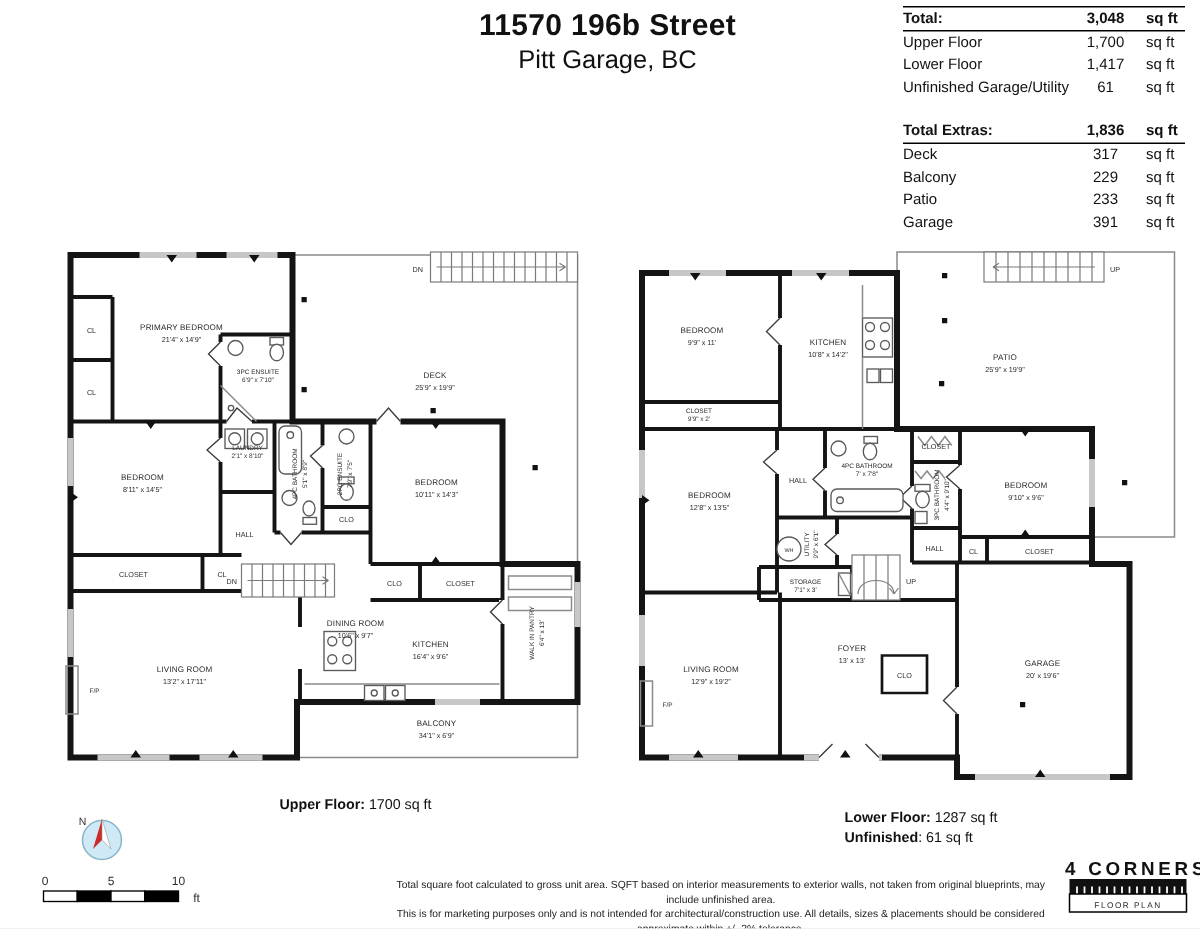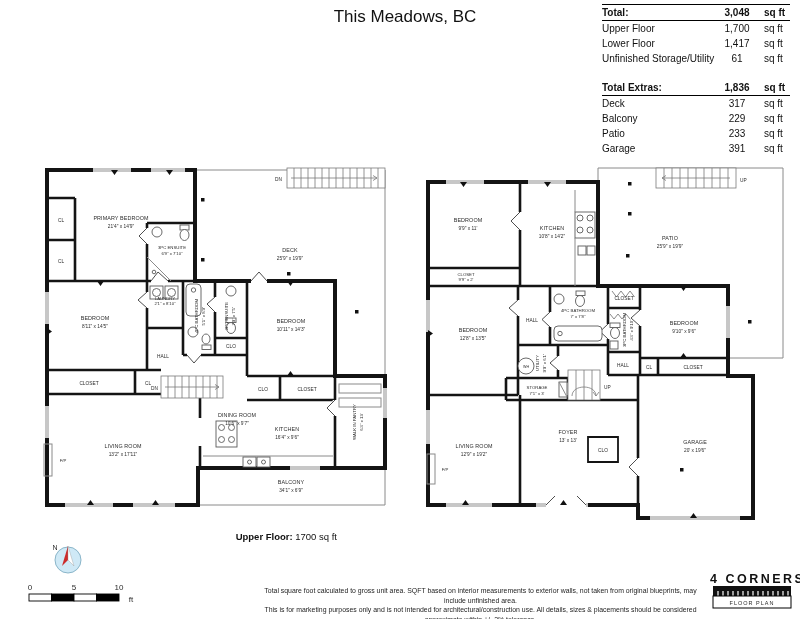--- a/index.html
+++ b/index.html
@@ -29,58 +29,59 @@
   .iw{stroke:#141414;stroke-width:2.6;fill:none;}
   .iw2{stroke:#141414;stroke-width:1.8;fill:none;}
   .thin{stroke:#8a8a8a;stroke-width:1;fill:none;}
   .stair{stroke:#7a7a7a;stroke-width:.8;fill:none;}
   .win{stroke:#c7c7c7;stroke-width:4;fill:none;}
   .gap{stroke:#fff;stroke-width:4.6;fill:none;}
   .door{stroke:#3a3a3a;stroke-width:.9;fill:none;}
   .fix{stroke:#5a5a5a;stroke-width:.9;fill:#fff;}
   .post{fill:#111;}
   .tri{fill:#111;}
-  .caption-upper{position:absolute;left:137px;top:531px;width:200px;text-align:right;font-size:9.5px;}
+  .caption-upper{position:absolute;left:137px;top:531px;width:200px;text-align:center;font-size:9.5px;}
   .caption-lower{position:absolute;left:563px;top:540px;font-size:9.5px;line-height:12.5px;}
   .caption-lower div{white-space:nowrap;}
   .compass{position:absolute;left:48px;top:538px;}
   .scalebar{position:absolute;left:26px;top:580px;}
   .disclaimer{position:absolute;left:258px;top:586px;width:445px;text-align:center;
               font-size:6.9px;line-height:9.6px;color:#1c1c1c;}
   .logo{position:absolute;left:710px;top:572px;width:84px;text-align:center;}
   .logo .l1{font-size:12.5px;font-weight:bold;letter-spacing:2.5px;white-space:nowrap;}
   b.cl{font-weight:bold;}
 </style>
 </head>
 <body>
 
 <div class="page">
 
   <div class="title-block">
-    <h2>This Meadows, BC</h2>
+    <h1>11570 196b Street</h1>
+    <h2>Pitt Garage, BC</h2>
   </div>
 
   <div class="stats">
     <div class="srow shead shead1">
       <span class="lab">Total:</span>
       <span class="val">3,048</span>
       <span class="unit">sq ft</span>
     </div>
     <div class="srow">
       <span class="lab">Upper Floor</span>
       <span class="val">1,700</span>
       <span class="unit">sq ft</span>
     </div>
     <div class="srow">
       <span class="lab">Lower Floor</span>
       <span class="val">1,417</span>
       <span class="unit">sq ft</span>
     </div>
     <div class="srow">
-      <span class="lab">Unfinished Storage/Utility</span>
+      <span class="lab">Unfinished Garage/Utility</span>
       <span class="val">61</span>
       <span class="unit">sq ft</span>
     </div>
     <div class="sgap"></div>
     <div class="srow shead">
       <span class="lab">Total Extras:</span>
       <span class="val">1,836</span>
       <span class="unit">sq ft</span>
     </div>
     <div class="srow">
@@ -320,20 +321,29 @@
     <text class="rd" x="150" y="282">13' x 13'</text>
     <text class="t45" x="185" y="292">CLO</text>
     <text class="rm" x="277" y="284">GARAGE</text>
     <text class="rd" x="277" y="292">20' x 19'6"</text>
   </svg>
 
   <div class="caption-upper">
     <b class="cl">Upper Floor:</b>
     <span>1700 sq ft</span>
   </div>
+  <div class="caption-lower">
+    <div>
+      <b class="cl">Lower Floor:</b>
+      <span>1287 sq ft</span>
+    </div>
+    <div>
+      <b class="cl">Unfinished</b><span>: 61 sq ft</span>
+    </div>
+  </div>
 
   <div class="compass">
     <svg width="40" height="40" viewBox="0 0 40 40">
       <circle cx="20" cy="22" r="13" fill="#cfe9f6" stroke="#8ab5c9" stroke-width="1"></circle>
       <polygon points="20,8 14,28 20,22" fill="#cc2b2b"></polygon>
       <polygon points="20,8 26,28 20,22" fill="#ffffff" stroke="#999" stroke-width="0.4"></polygon>
       <text x="7" y="12" style="font-size:7px;">N</text>
     </svg>
   </div>
 

